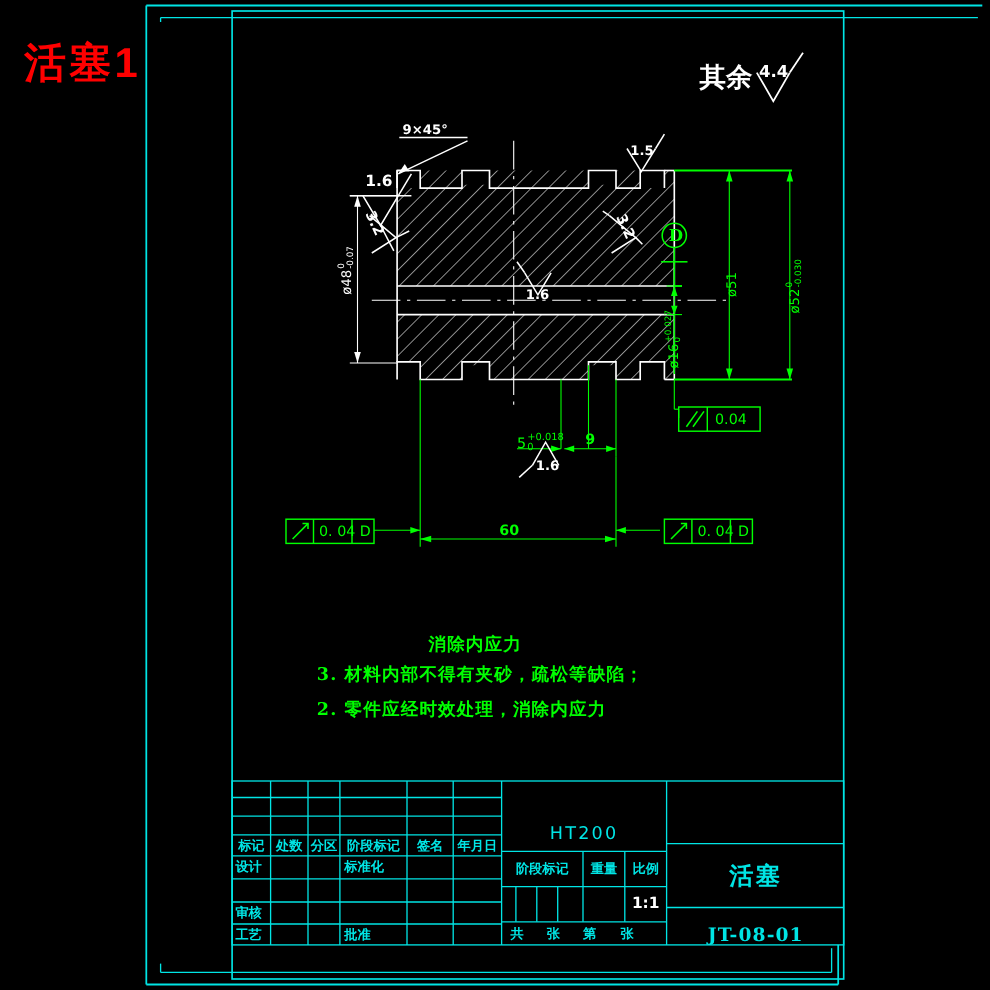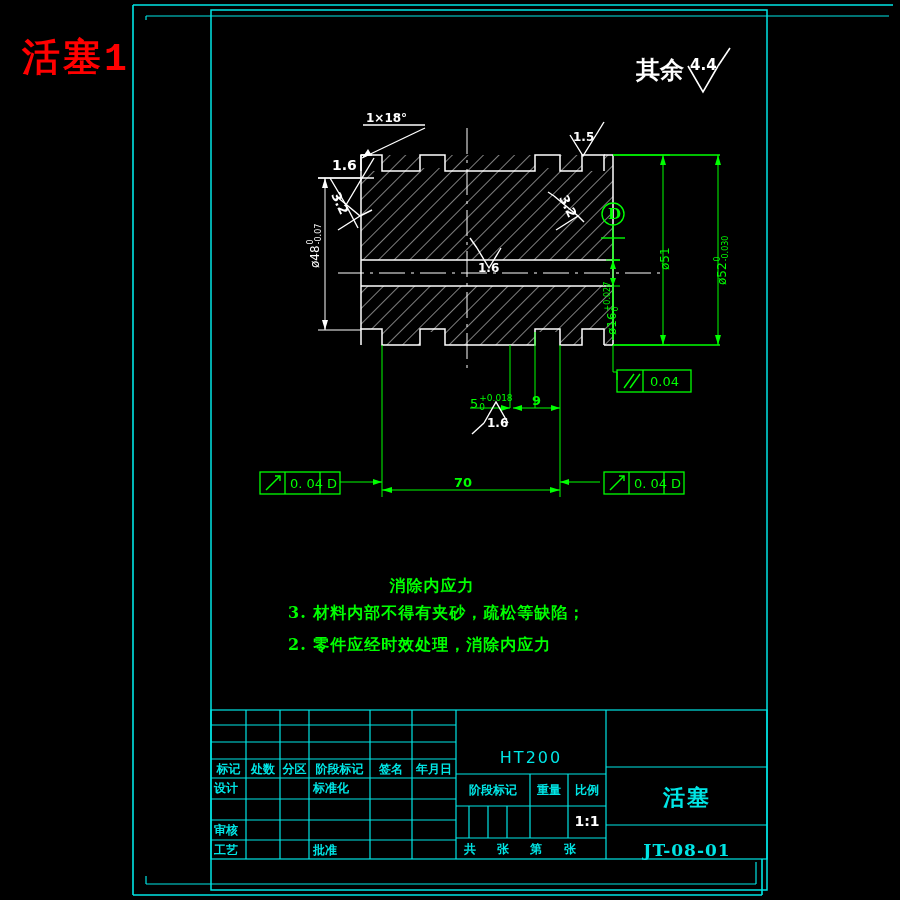--- a/index.html
+++ b/index.html
@@ -8,21 +8,21 @@
     background: #000;
     font-family: "DejaVu Sans", "Liberation Sans", sans-serif;
     overflow: hidden;
   }
   #stage { position: relative; width: 900px; height: 900px; }
   #stage svg { position: absolute; left: 0; top: 0; }
 
   .red-title {
     position: absolute;
     left: 22px; top: 32px;
-    font-family: Liberation Mono, monospace;
+    font-family: Liberation Sans, sans-serif;
     font-size: 38px;
     font-weight: bold;
     color: #ff0000;
     letter-spacing: 3px;
     white-space: nowrap;
   }
 </style>
 </head>
 <body>
 
@@ -261,21 +261,21 @@
       <line x1="606" y1="767" x2="767" y2="767"></line>
       <line x1="606" y1="825" x2="767" y2="825"></line>
     </g>
   </svg>
 
   <div class="red-title">活塞1</div>
 
   <div id="labels">
       <div style="position: absolute; left: 636px; top: 58px; color: rgb(255, 255, 255); font-size: 24px; font-family: &quot;DejaVu Serif&quot;, &quot;Liberation Serif&quot;, serif; font-weight: bold; white-space: nowrap; line-height: 1; letter-spacing: 0px;">其余</div>
       <div style="position: absolute; left: 690px; top: 58px; color: rgb(255, 255, 255); font-size: 15px; font-family: &quot;DejaVu Sans&quot;, &quot;Liberation Sans&quot;, sans-serif; font-weight: bold; white-space: nowrap; line-height: 1; letter-spacing: 0px;">4.4</div>
-      <div style="position: absolute; left: 366px; top: 112px; color: rgb(255, 255, 255); font-size: 12px; font-family: &quot;DejaVu Sans&quot;, &quot;Liberation Sans&quot;, sans-serif; font-weight: bold; white-space: nowrap; line-height: 1; letter-spacing: 0px;">1×18°</div>
+      <div style="position: absolute; left: 366px; top: 112px; color: rgb(255, 255, 255); font-size: 12px; font-family: &quot;DejaVu Sans&quot;, &quot;Liberation Sans&quot;, sans-serif; font-weight: bold; white-space: nowrap; line-height: 1; letter-spacing: 0px;">9×45°</div>
       <div style="position: absolute; left: 332px; top: 158px; color: rgb(255, 255, 255); font-size: 14px; font-family: &quot;DejaVu Sans&quot;, &quot;Liberation Sans&quot;, sans-serif; font-weight: bold; white-space: nowrap; line-height: 1; letter-spacing: 0px;">1.6</div>
       <div style="position: absolute; left: 341px; top: 190px; color: rgb(255, 255, 255); font-size: 13px; font-family: &quot;DejaVu Sans&quot;, &quot;Liberation Sans&quot;, sans-serif; font-weight: bold; white-space: nowrap; line-height: 1; letter-spacing: 0px; transform: rotate(65deg); transform-origin: left top;">3.2</div>
       <div style="position: absolute; left: 569px; top: 193px; color: rgb(255, 255, 255); font-size: 13px; font-family: &quot;DejaVu Sans&quot;, &quot;Liberation Sans&quot;, sans-serif; font-weight: bold; white-space: nowrap; line-height: 1; letter-spacing: 0px; transform: rotate(65deg); transform-origin: left top;">3.2</div>
       <div style="position: absolute; left: 573px; top: 131px; color: rgb(255, 255, 255); font-size: 12px; font-family: &quot;DejaVu Sans&quot;, &quot;Liberation Sans&quot;, sans-serif; font-weight: bold; white-space: nowrap; line-height: 1; letter-spacing: 0px;">1.5</div>
       <div style="position: absolute; left: 478px; top: 262px; color: rgb(255, 255, 255); font-size: 12px; font-family: &quot;DejaVu Sans&quot;, &quot;Liberation Sans&quot;, sans-serif; font-weight: bold; white-space: nowrap; line-height: 1; letter-spacing: 0px;">1.6</div>
       <div style="position: absolute; left: 487px; top: 417px; color: rgb(255, 255, 255); font-size: 12px; font-family: &quot;DejaVu Sans&quot;, &quot;Liberation Sans&quot;, sans-serif; font-weight: bold; white-space: nowrap; line-height: 1; letter-spacing: 0px;">1.6</div>
       <div style="position: absolute; left: 307px; top: 268px; color: rgb(255, 255, 255); font-family: &quot;DejaVu Sans&quot;, &quot;Liberation Sans&quot;, sans-serif; font-size: 12px; white-space: nowrap; display: flex; align-items: center; line-height: 1; transform: rotate(-90deg); transform-origin: left top;">
         <span>ø48</span>
         <span style="display: inline-flex; flex-direction: column; font-size: 8px; line-height: 1.05; margin-left: 1px;">
           <span>0</span>
@@ -300,21 +300,21 @@
         </span>
       </div>
       <div style="position: absolute; left: 470px; top: 394px; color: rgb(0, 255, 0); font-family: &quot;DejaVu Sans&quot;, &quot;Liberation Sans&quot;, sans-serif; font-size: 13px; white-space: nowrap; display: flex; align-items: center; line-height: 1;">
         <span>5</span>
         <span style="display: inline-flex; flex-direction: column; font-size: 9px; line-height: 1.05; margin-left: 1px;">
           <span>+0.018</span>
           <span>0</span>
         </span>
       </div>
       <div style="position: absolute; left: 532px; top: 394px; color: rgb(0, 255, 0); font-size: 13px; font-family: &quot;DejaVu Sans&quot;, &quot;Liberation Sans&quot;, sans-serif; font-weight: bold; white-space: nowrap; line-height: 1; letter-spacing: 0px;">9</div>
-      <div style="position: absolute; left: 463px; top: 476px; color: rgb(0, 255, 0); font-size: 13px; font-family: &quot;DejaVu Sans&quot;, &quot;Liberation Sans&quot;, sans-serif; font-weight: bold; white-space: nowrap; line-height: 1; letter-spacing: 0px; transform: translateX(-50%);">70</div>
+      <div style="position: absolute; left: 463px; top: 476px; color: rgb(0, 255, 0); font-size: 13px; font-family: &quot;DejaVu Sans&quot;, &quot;Liberation Sans&quot;, sans-serif; font-weight: bold; white-space: nowrap; line-height: 1; letter-spacing: 0px; transform: translateX(-50%);">60</div>
       <div style="position: absolute; left: 608px; top: 207px; color: rgb(0, 255, 0); font-size: 15px; font-family: &quot;DejaVu Serif&quot;, &quot;Liberation Serif&quot;, serif; font-weight: bold; white-space: nowrap; line-height: 1; letter-spacing: 0px;">D</div>
       <div style="position: absolute; left: 650px; top: 375px; color: rgb(0, 255, 0); font-size: 13px; font-family: &quot;DejaVu Sans&quot;, &quot;Liberation Sans&quot;, sans-serif; white-space: nowrap; line-height: 1; letter-spacing: 0px;">0.04</div>
       <div style="position: absolute; left: 290px; top: 477px; color: rgb(0, 255, 0); font-size: 13px; font-family: &quot;DejaVu Sans&quot;, &quot;Liberation Sans&quot;, sans-serif; white-space: nowrap; line-height: 1; letter-spacing: 0px;">0. 04</div>
       <div style="position: absolute; left: 327px; top: 477px; color: rgb(0, 255, 0); font-size: 13px; font-family: &quot;DejaVu Sans&quot;, &quot;Liberation Sans&quot;, sans-serif; white-space: nowrap; line-height: 1; letter-spacing: 0px;">D</div>
       <div style="position: absolute; left: 634px; top: 477px; color: rgb(0, 255, 0); font-size: 13px; font-family: &quot;DejaVu Sans&quot;, &quot;Liberation Sans&quot;, sans-serif; white-space: nowrap; line-height: 1; letter-spacing: 0px;">0. 04</div>
       <div style="position: absolute; left: 671px; top: 477px; color: rgb(0, 255, 0); font-size: 13px; font-family: &quot;DejaVu Sans&quot;, &quot;Liberation Sans&quot;, sans-serif; white-space: nowrap; line-height: 1; letter-spacing: 0px;">D</div>
       <div style="position: absolute; left: 432px; top: 578px; color: rgb(0, 255, 0); font-size: 16px; font-family: &quot;DejaVu Serif&quot;, &quot;Liberation Serif&quot;, serif; font-weight: bold; white-space: nowrap; line-height: 1; letter-spacing: 1px; transform: translateX(-50%);">消除内应力</div>
       <div style="position: absolute; left: 288px; top: 605px; color: rgb(0, 255, 0); font-size: 16px; font-family: &quot;DejaVu Serif&quot;, &quot;Liberation Serif&quot;, serif; font-weight: bold; white-space: nowrap; line-height: 1; letter-spacing: 1px;">3. 材料内部不得有夹砂，疏松等缺陷；</div>
       <div style="position: absolute; left: 288px; top: 637px; color: rgb(0, 255, 0); font-size: 16px; font-family: &quot;DejaVu Serif&quot;, &quot;Liberation Serif&quot;, serif; font-weight: bold; white-space: nowrap; line-height: 1; letter-spacing: 1px;">2. 零件应经时效处理，消除内应力</div>
       <div style="position: absolute; left: 228.5px; top: 763px; color: rgb(0, 229, 229); font-size: 12px; font-family: &quot;DejaVu Serif&quot;, &quot;Liberation Serif&quot;, serif; font-weight: bold; white-space: nowrap; line-height: 1; letter-spacing: 0px; transform: translateX(-50%);">标记</div>

